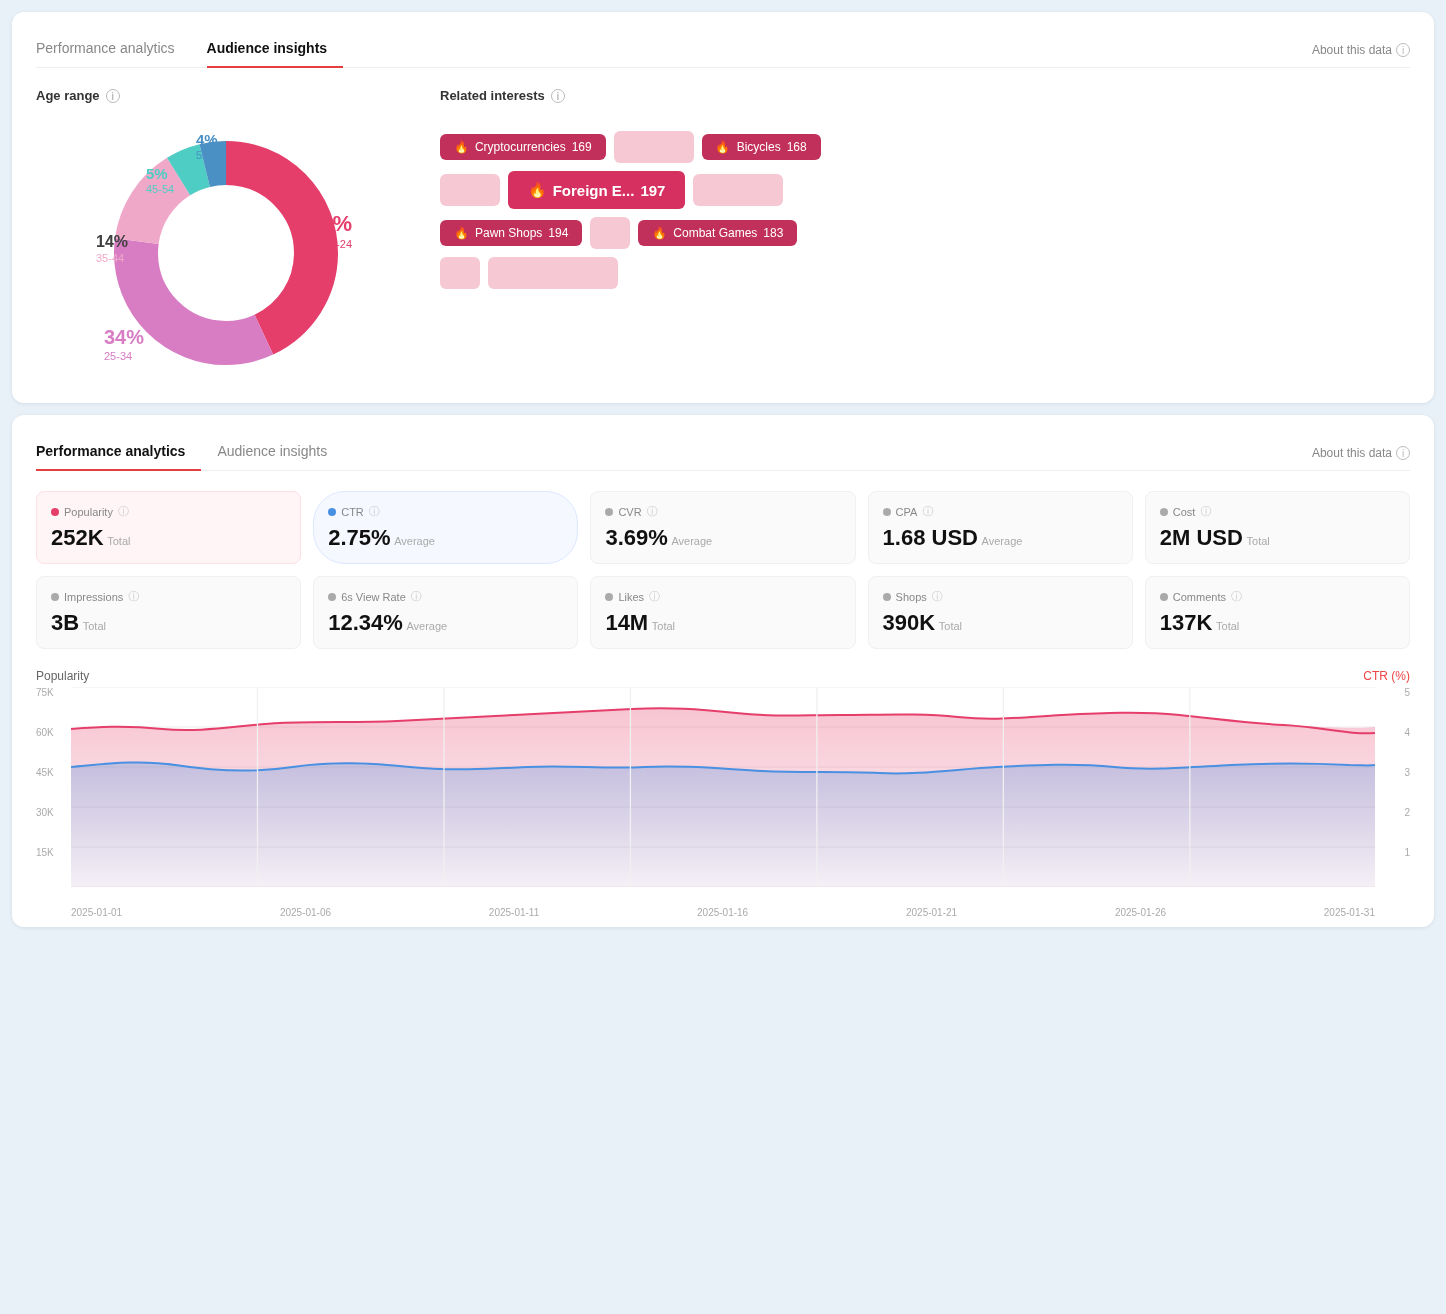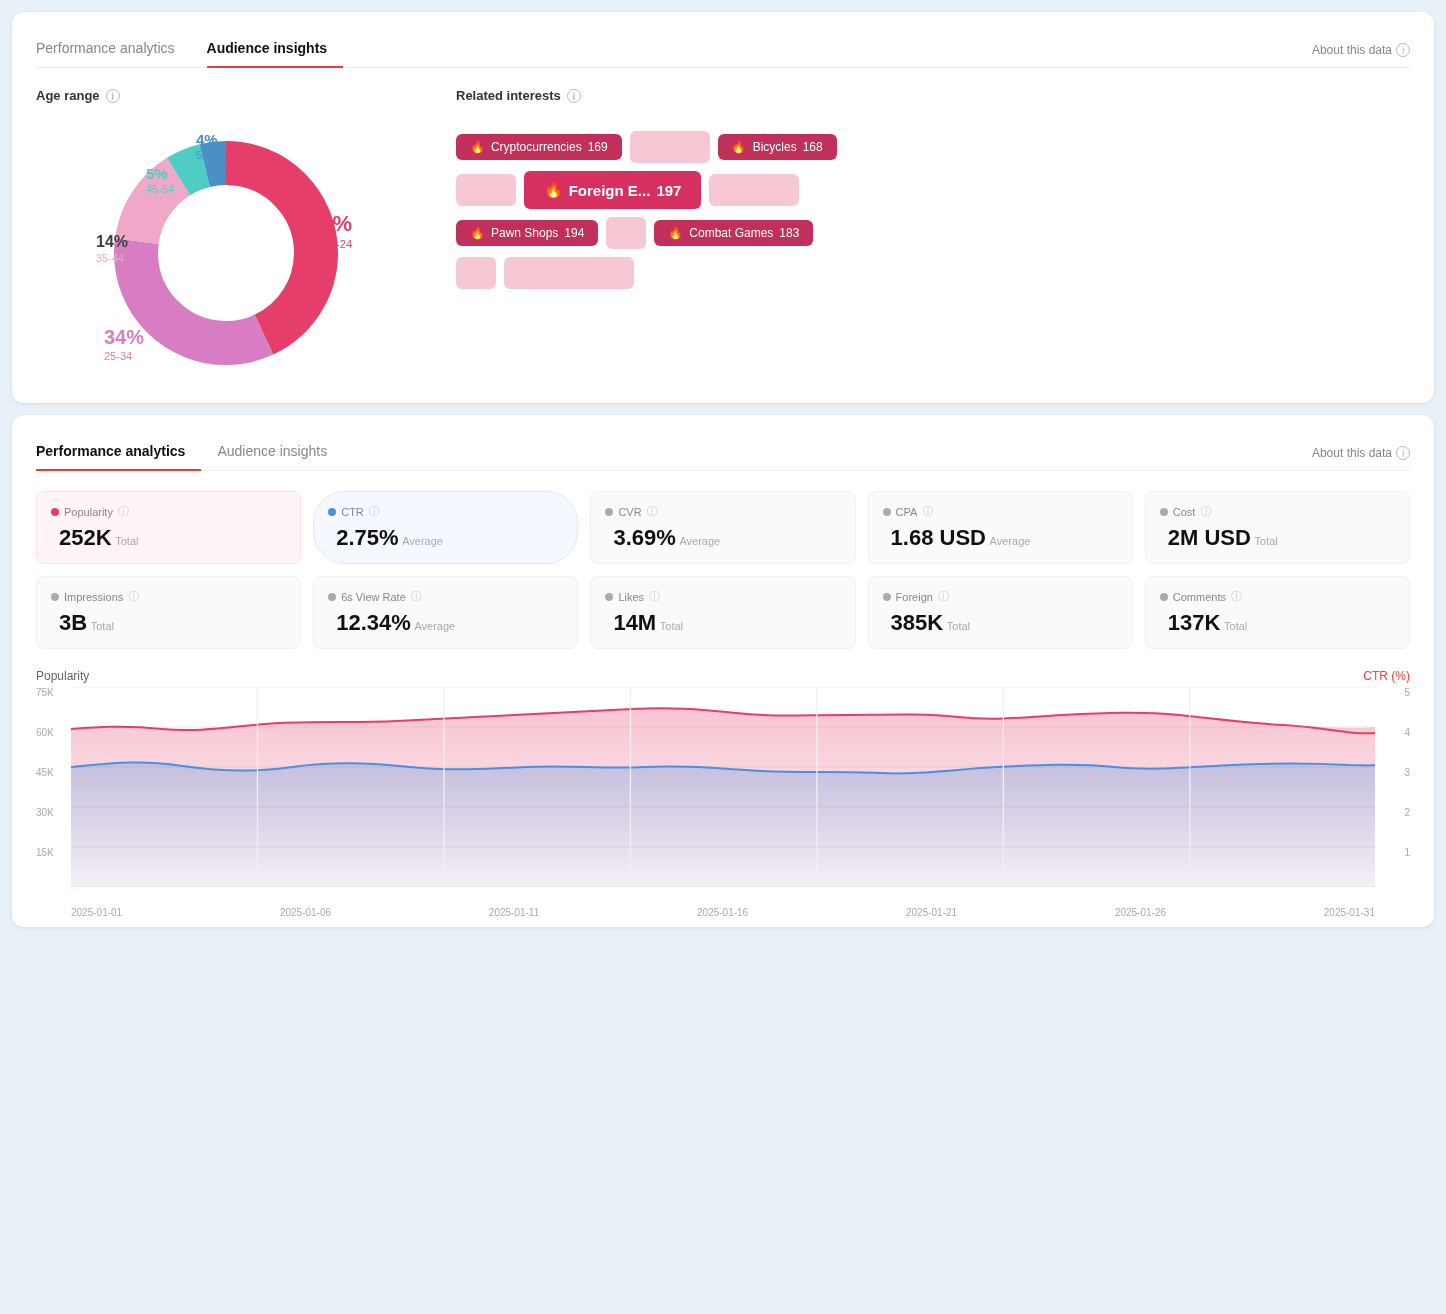--- a/index.html
+++ b/index.html
@@ -57,21 +57,21 @@
       border: 1px solid #bbb;
       color: #bbb;
       font-size: 10px;
       text-align: center;
       line-height: 13px;
     }
 
     
     .top-content {
       display: flex;
-      gap: 40px;
+      gap: 24px;
     }
 
     
     .age-range-section {
       flex: 0 0 380px;
     }
     .section-title {
       font-size: 13px;
       font-weight: 600;
       color: #333;
@@ -182,21 +182,20 @@
     .metric-dot {
       width: 8px;
       height: 8px;
       border-radius: 50%;
       display: inline-block;
     }
     .metric-value {
       font-size: 22px;
       font-weight: 700;
       color: #111;
-      margin-left: 8px;
     }
     .metric-sub {
       font-size: 11px;
       color: #aaa;
     }
     .metric-info {
       float: right;
       color: #ccc;
       font-size: 11px;
     }
@@ -478,25 +477,25 @@
         <span class="metric-info">ⓘ</span>
       </div>
       <div>
         <span class="metric-value">14M</span>
         <span class="metric-sub">Total</span>
       </div>
     </div>
     <div class="metric-card">
       <div class="metric-label">
         <span class="metric-dot" style="background:#aaa;"></span>
-        <span>Foreign</span>
-        <span class="metric-info">ⓘ</span>
-      </div>
-      <div>
-        <span class="metric-value">385K</span>
+        <span>Shops</span>
+        <span class="metric-info">ⓘ</span>
+      </div>
+      <div>
+        <span class="metric-value">390K</span>
         <span class="metric-sub">Total</span>
       </div>
     </div>
     <div class="metric-card">
       <div class="metric-label">
         <span class="metric-dot" style="background:#aaa;"></span>
         <span>Comments</span>
         <span class="metric-info">ⓘ</span>
       </div>
       <div>

